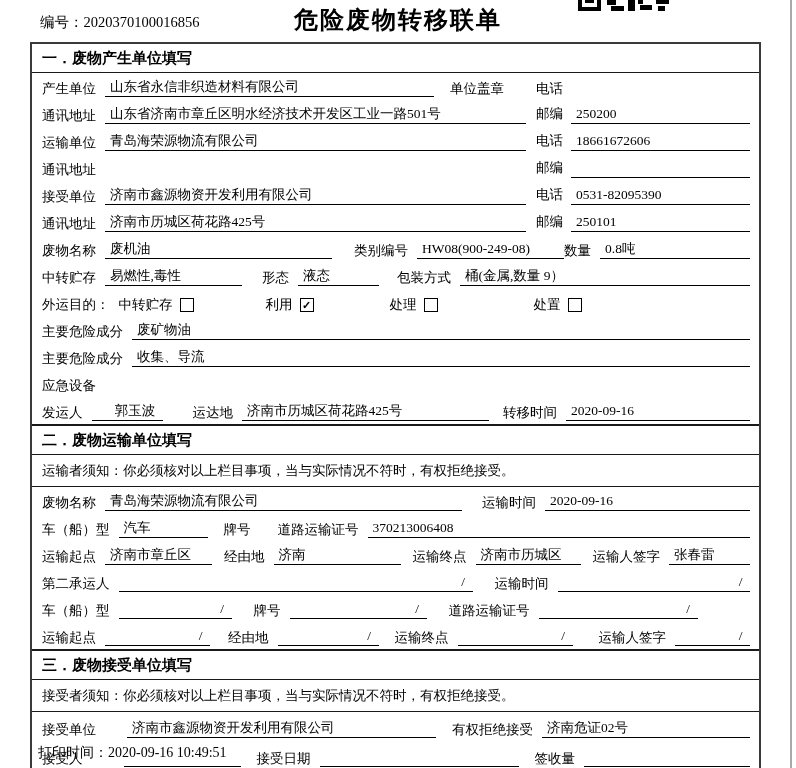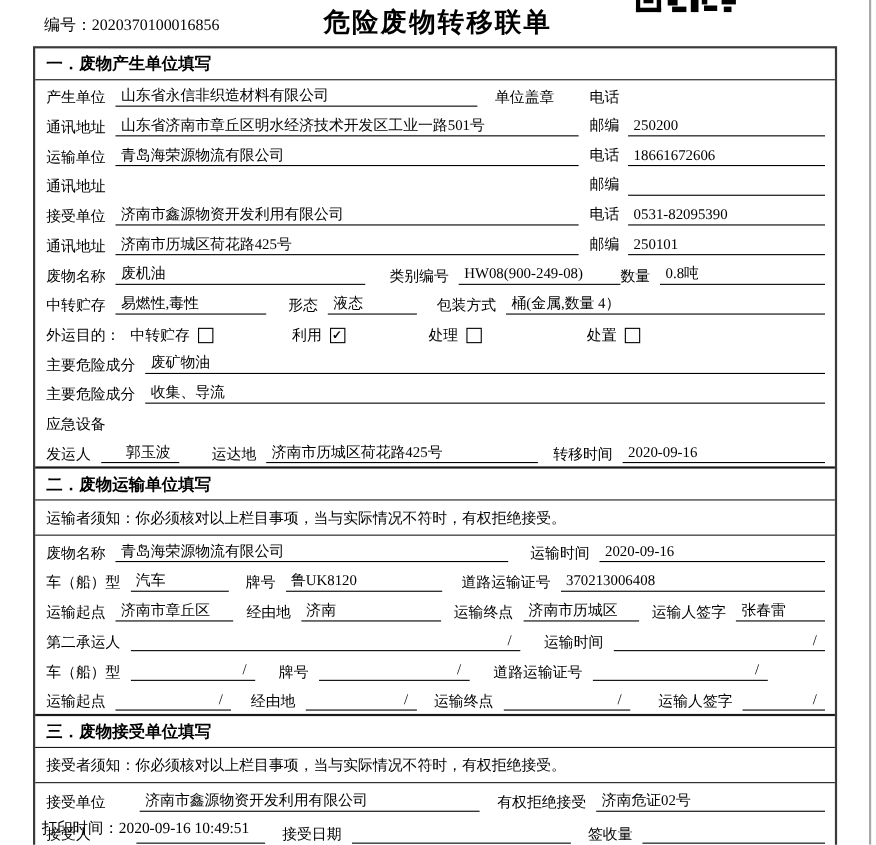--- a/index.html
+++ b/index.html
@@ -141,21 +141,21 @@
       <span class="lbl" style="">数量</span>
       <span class="uv fill">0.8吨</span>
     </div>
 
     <div class="row">
       <span class="lbl">中转贮存</span>
       <span class="uv" style="width:128px">易燃性,毒性</span>
       <span class="lbl" style="margin-left:20px">形态</span>
       <span class="uv" style="width:72px">液态</span>
       <span class="lbl" style="margin-left:18px">包装方式</span>
-      <span class="uv fill">桶(金属,数量 4）</span>
+      <span class="uv fill">桶(金属,数量 9）</span>
     </div>
 
     <div class="row">
       <span class="lbl">外运目的：</span>
       <span class="opt">
           <span>中转贮存</span>
           <span class="cb"></span>
         </span>
       <span class="opt" style="margin-left:72px">
           <span>利用</span>
@@ -203,21 +203,20 @@
       <span class="lbl">废物名称</span>
       <span class="uv" style="width:348px">青岛海荣源物流有限公司</span>
       <span class="lbl" style="margin-left:20px">运输时间</span>
       <span class="uv fill">2020-09-16</span>
     </div>
 
     <div class="row">
       <span class="lbl">车（船）型</span>
       <span class="uv" style="width:80px">汽车</span>
       <span class="lbl" style="margin-left:16px">牌号</span>
-      <span class="uv" style="width:133px">鲁UK8120</span>
       <span class="lbl" style="margin-left:18px">道路运输证号</span>
       <span class="uv fill">370213006408</span>
     </div>
 
     <div class="row">
       <span class="lbl">运输起点</span>
       <span class="uv" style="width:98px">济南市章丘区</span>
       <span class="lbl" style="margin-left:12px">经由地</span>
       <span class="uv" style="width:118px">济南</span>
       <span class="lbl" style="margin-left:12px">运输终点</span>

